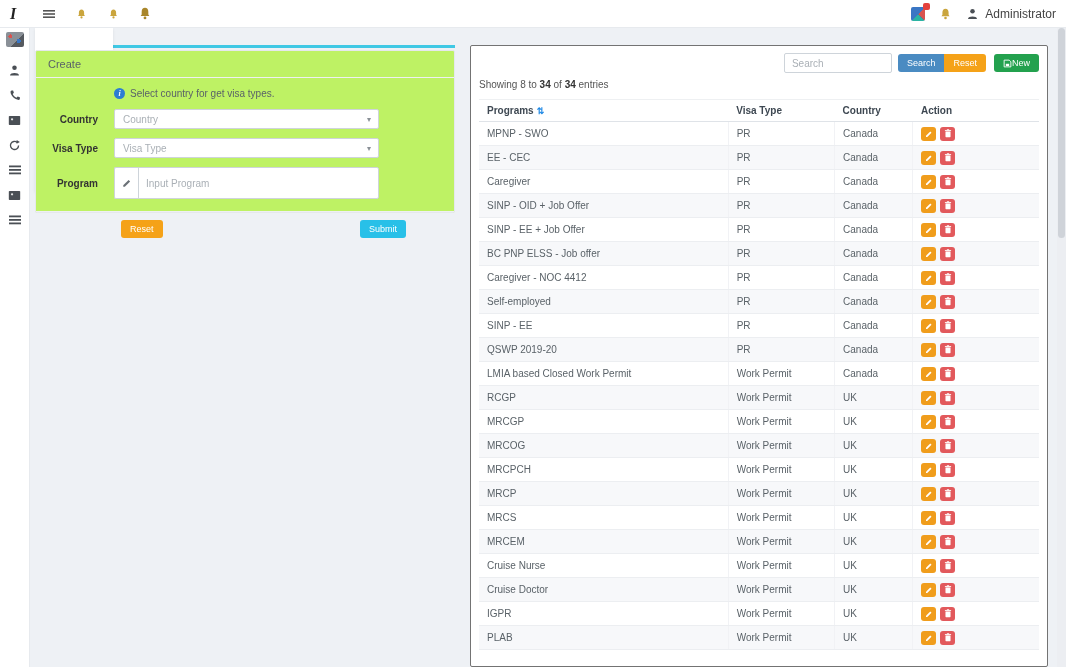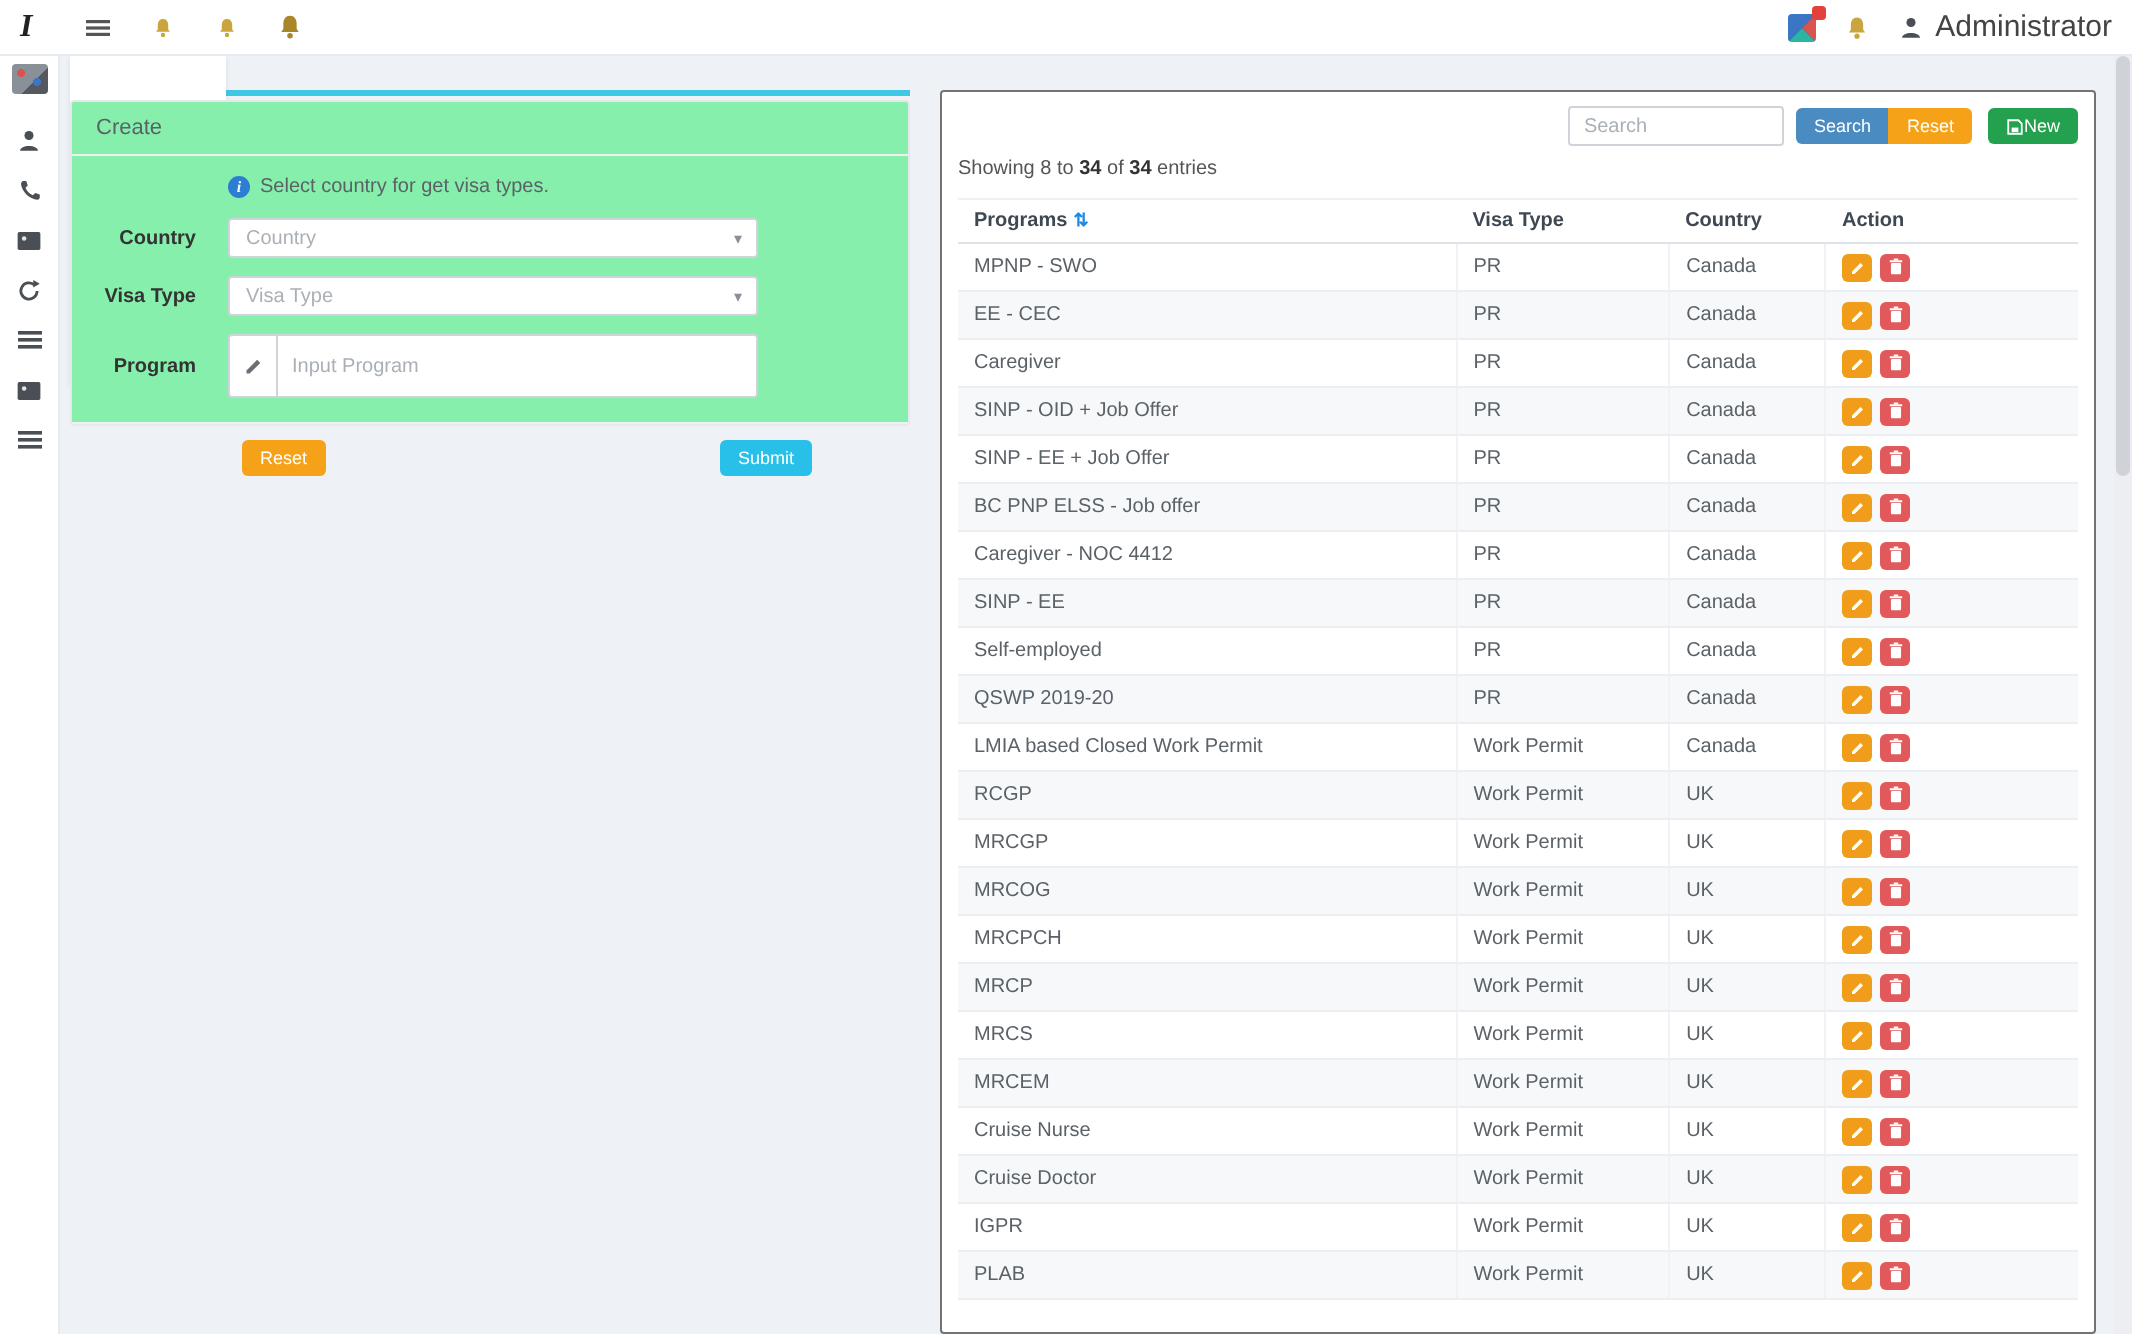--- a/index.html
+++ b/index.html
@@ -21,21 +21,21 @@
   .nav-ico { display:inline-flex; align-items:center; justify-content:center; width:22px; height:22px; margin-right:10px; cursor:pointer; }
   .nav-right { margin-left:auto; display:flex; align-items:center; gap:14px; }
   .apps-ico { position:relative; width:14px; height:14px; border-radius:2px;
     background:
       linear-gradient(135deg,#3a76c4 0 50%, transparent 50%),
       linear-gradient(225deg,#d9534f 0 50%, transparent 50%),
       linear-gradient(45deg,#2bb3a3 0 50%, #6d7480 50%);
   }
   .apps-badge { position:absolute; top:-4px; right:-5px; width:7px; height:7px; background:#e4413c; border-radius:2px; }
   .admin-wrap { display:flex; align-items:center; gap:6px; }
-  .admin-label { font-size:15px; color:#444; }
+  .admin-label { font-size:12px; color:#444; }
   
   .sidebar {
     position:absolute; top:28px; left:0; width:30px; height:639px;
     background:#fff; border-right:1px solid #e7eaee; z-index:25;
     display:flex; flex-direction:column; align-items:center; padding-top:4px;
   }
   .side-logo { width:18px; height:15px; margin-bottom:12px; border-radius:2px;
     background:
       radial-gradient(circle at 25% 30%, #d9534f 0 2px, transparent 2px),
       radial-gradient(circle at 70% 60%, #3a76c4 0 2px, transparent 2px),
@@ -48,21 +48,21 @@
     background:#fff; box-shadow:0 1px 3px rgba(0,0,0,.08); z-index:5;
   }
   
   .tab-strip {
     position:absolute; left:113px; top:30px; width:342px; height:18px;
     border-bottom:3px solid #3fc8e4; z-index:4;
   }
   
   .create-card {
     position:absolute; left:35px; top:50px; width:420px; height:163px;
-    background:#86efac; border:1px solid #e5e8ec; border-radius:2px; z-index:10;
+    background:#bef264; border:1px solid #e5e8ec; border-radius:2px; z-index:10;
   }
   .create-header { padding:7px 12px; font-size:11px; color:#5a6268; border-bottom:1px solid #eef0f2; }
   .create-body { padding:8px 0 0 0; }
   .info-row { margin-left:78px; display:flex; align-items:center; gap:5px; color:#5a6268; font-size:10px; height:14px; }
   .info-ico { width:11px; height:11px; border-radius:50%; background:#2d7dd2; color:#fff; font-size:8px; font-weight:bold;
     display:inline-flex; align-items:center; justify-content:center; font-family:"Liberation Serif",serif; font-style:italic; }
   .form-row { display:flex; align-items:center; margin-top:9px; }
   .form-label { width:62px; text-align:right; font-weight:bold; color:#333; font-size:10px; margin-right:16px; }
   .select-box {
     width:265px; height:20px; border:1px solid #ced4da; border-radius:2px; background:#fff;
@@ -432,43 +432,43 @@
                   <rect x="2.5" y="4.5" width="9" height="10" rx="1" fill="#fff"></rect>
                   <rect x="1.5" y="2" width="11" height="1.8" fill="#fff"></rect>
                   <rect x="5" y="0.5" width="4" height="1.6" fill="#fff"></rect>
                 </svg>
         </button>
       </span>
     </td>
   </tr>
 
   <tr>
+    <td>Self-employed</td>
+    <td>PR</td>
+    <td>Canada</td>
+    <td>
+      <span class="action-btns">
+        <button class="act-btn act-edit">
+          <svg width="8" height="8" viewBox="0 0 16 16">
+                  <path d="M2 11.5 10.5 3 13 5.5 4.5 14H2z" fill="#fff"></path>
+                </svg>
+        </button>
+        <button class="act-btn act-del">
+          <svg width="8" height="9" viewBox="0 0 14 16">
+                  <rect x="2.5" y="4.5" width="9" height="10" rx="1" fill="#fff"></rect>
+                  <rect x="1.5" y="2" width="11" height="1.8" fill="#fff"></rect>
+                  <rect x="5" y="0.5" width="4" height="1.6" fill="#fff"></rect>
+                </svg>
+        </button>
+      </span>
+    </td>
+  </tr>
+
+  <tr>
     <td>SINP - EE</td>
-    <td>PR</td>
-    <td>Canada</td>
-    <td>
-      <span class="action-btns">
-        <button class="act-btn act-edit">
-          <svg width="8" height="8" viewBox="0 0 16 16">
-                  <path d="M2 11.5 10.5 3 13 5.5 4.5 14H2z" fill="#fff"></path>
-                </svg>
-        </button>
-        <button class="act-btn act-del">
-          <svg width="8" height="9" viewBox="0 0 14 16">
-                  <rect x="2.5" y="4.5" width="9" height="10" rx="1" fill="#fff"></rect>
-                  <rect x="1.5" y="2" width="11" height="1.8" fill="#fff"></rect>
-                  <rect x="5" y="0.5" width="4" height="1.6" fill="#fff"></rect>
-                </svg>
-        </button>
-      </span>
-    </td>
-  </tr>
-
-  <tr>
-    <td>Self-employed</td>
     <td>PR</td>
     <td>Canada</td>
     <td>
       <span class="action-btns">
         <button class="act-btn act-edit">
           <svg width="8" height="8" viewBox="0 0 16 16">
                   <path d="M2 11.5 10.5 3 13 5.5 4.5 14H2z" fill="#fff"></path>
                 </svg>
         </button>
         <button class="act-btn act-del">

